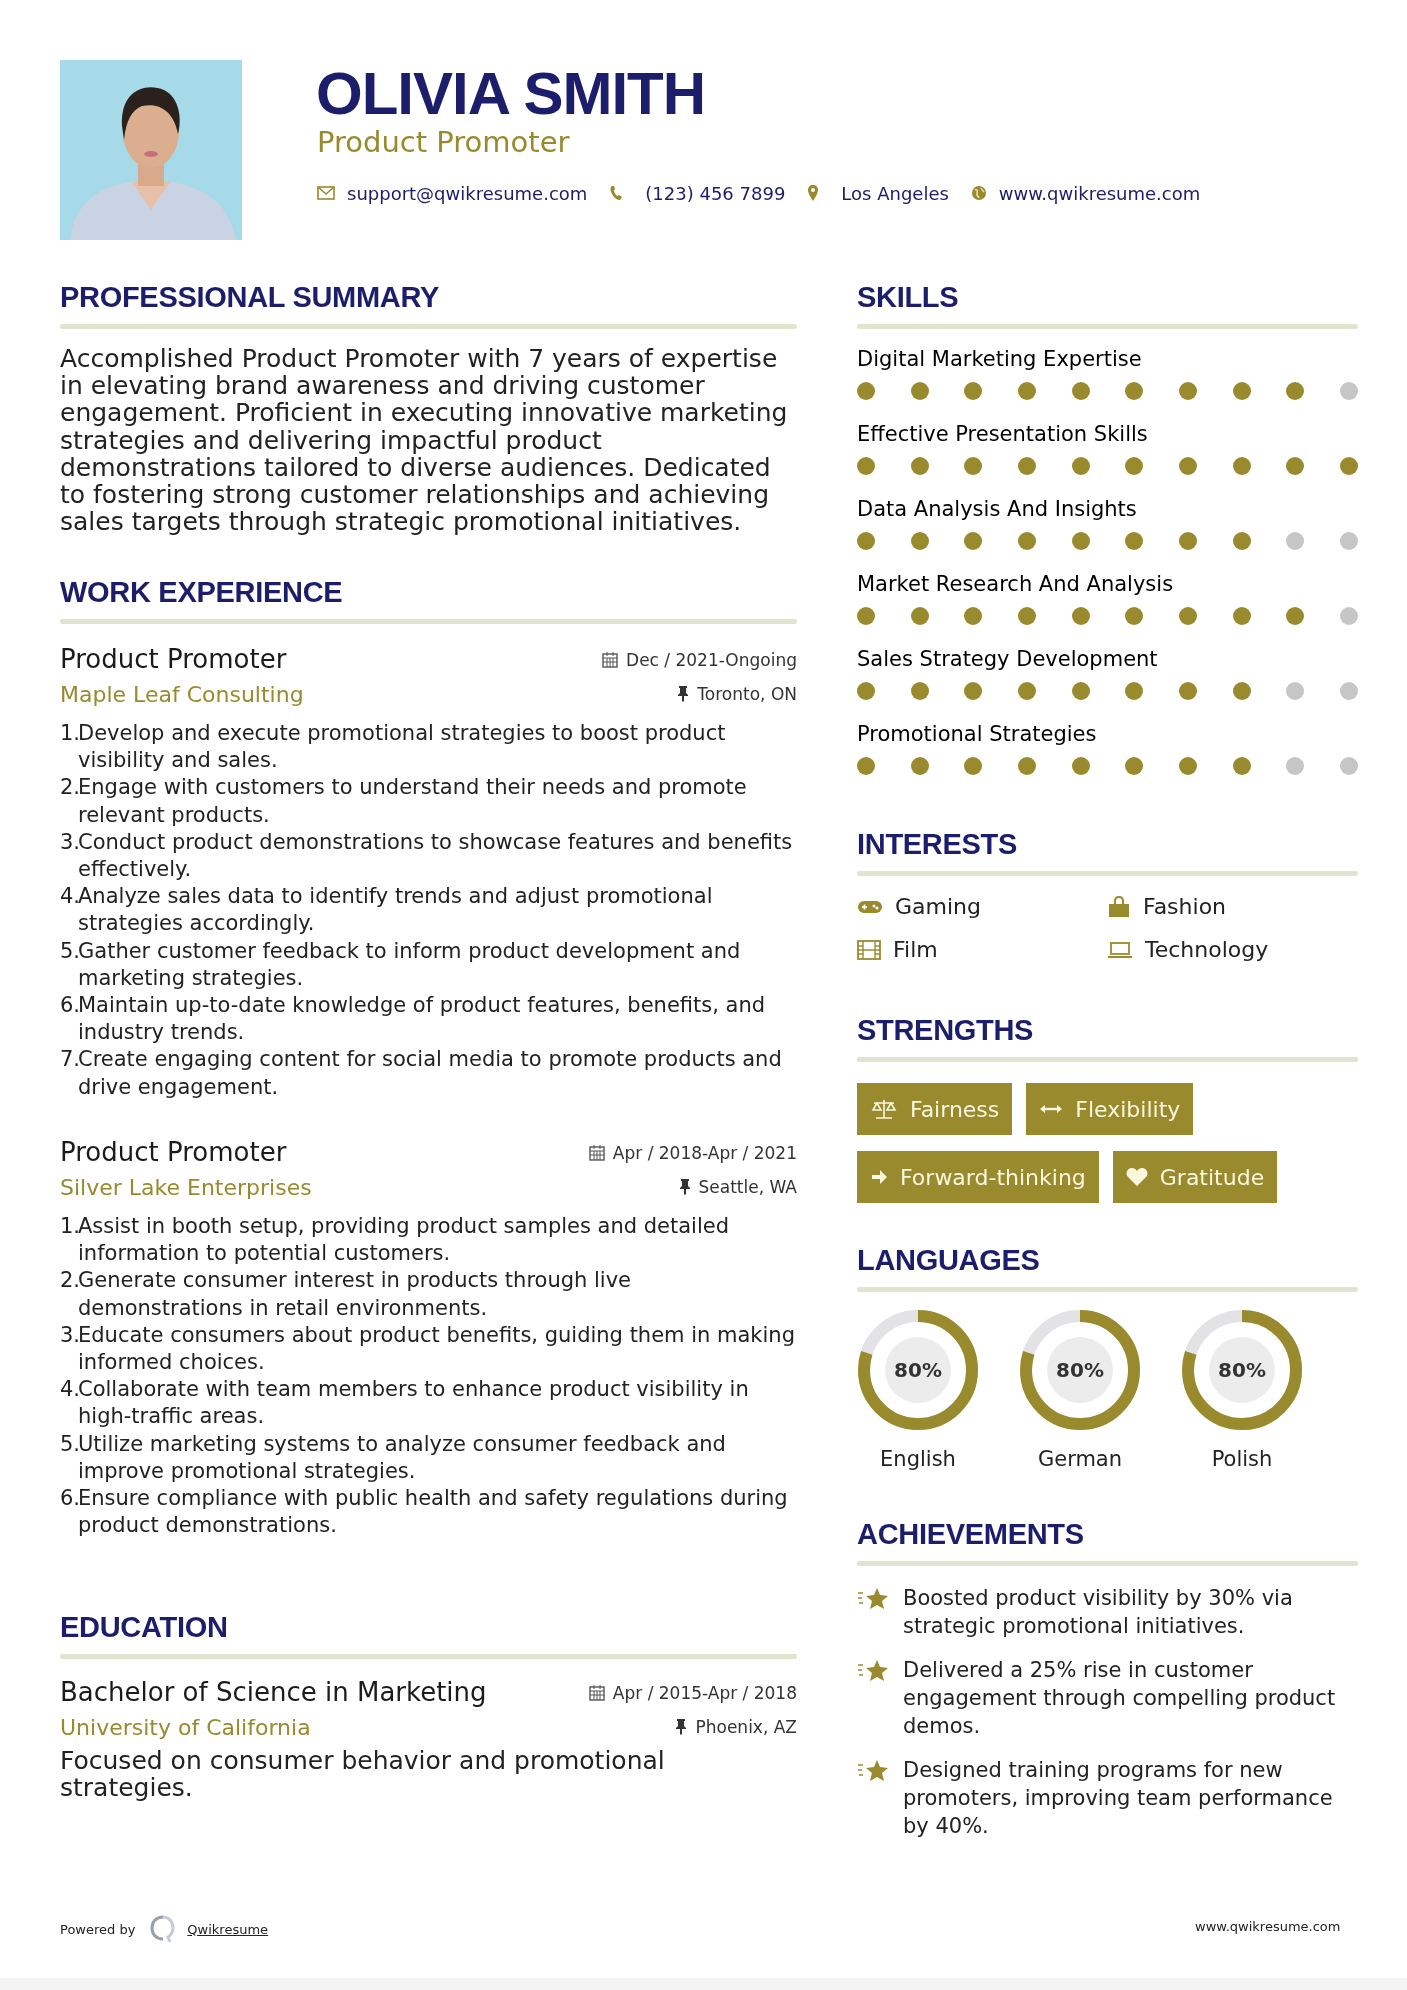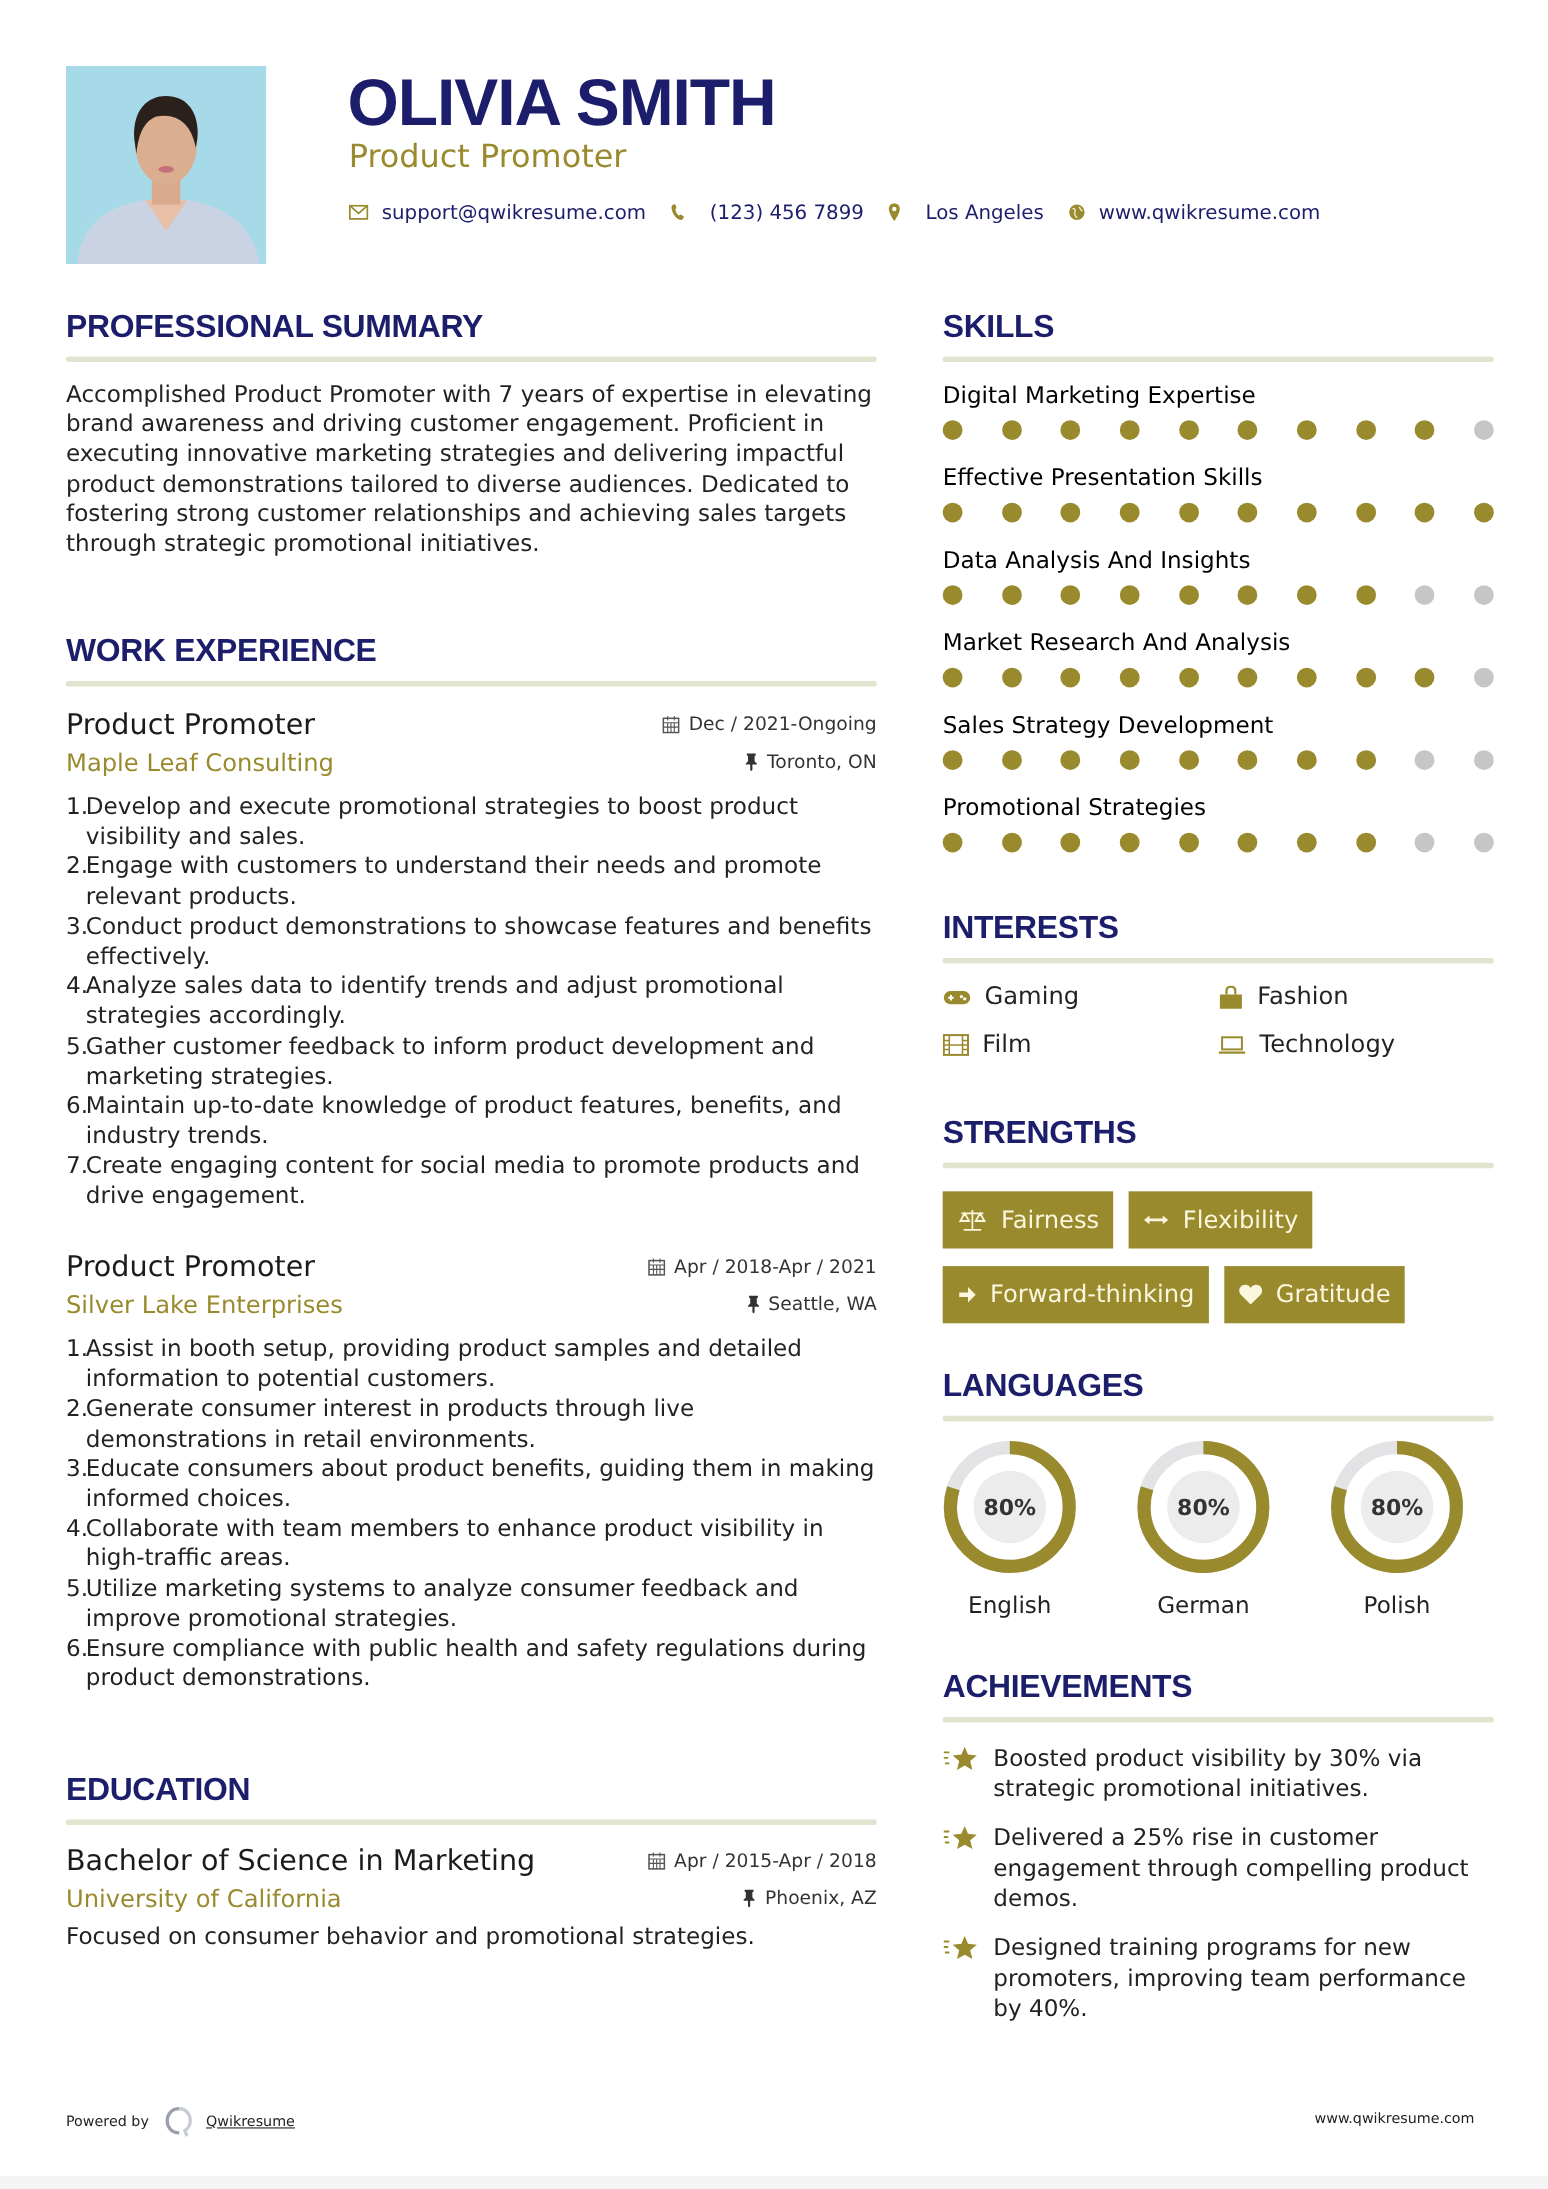--- a/index.html
+++ b/index.html
@@ -16,21 +16,21 @@
   .contacts .ci { display: flex; align-items: center; margin-right: 22px; }
   .contacts .ci svg { margin-right: 12px; }
 
   
   .sec-h { font-family: "Liberation Sans", sans-serif; font-weight: bold; font-size: 29px; color: #1c1d6b; letter-spacing: -0.3px; line-height: 34px; }
   .rule { height: 5px; background: #e3e4d0; border-radius: 2px; }
 
   .left { left: 60px; width: 737px; }
   .right { left: 857px; width: 501px; }
 
-  .para { font-size: 21px; line-height: 27.2px; color: #222; }
+  .para { font-size: 25px; line-height: 27.2px; color: #222; }
 
   .job-row { display: flex; justify-content: space-between; align-items: baseline; }
   .job-title { font-size: 26px; color: #1b1b1b; line-height: 34px; }
   .job-date, .job-loc { font-size: 17px; color: #333; display: flex; align-items: center; }
   .job-date svg, .job-loc svg { margin-right: 8px; }
   .company { font-size: 22px; color: #9a8a2e; line-height: 30px; }
 
   ol.bul { list-style: none; font-size: 21px; line-height: 27.2px; color: #222; }
   ol.bul li { display: flex; }
   ol.bul li .n { width: 18px; flex: none; }
@@ -46,21 +46,21 @@
   .int-grid { display: grid; grid-template-columns: 250px 250px; row-gap: 18px; }
   .int { display: flex; align-items: center; font-size: 22px; color: #222; }
   .int svg { margin-right: 12px; flex: none; }
 
   
   .badges { display: flex; flex-wrap: wrap; gap: 16px 14px; align-items: center; }
   .badge { display: flex; align-items: center; height: 52px; padding: 0 13px; background: #9a8a2e; color: #fbf7df; font-size: 22px; }
   .badge svg { margin-right: 12px; }
 
   
-  .langs { display: flex; gap: 54px; }
+  .langs { display: flex; gap: 40px; }
   .lang { width: 122px; display: flex; flex-direction: column; align-items: center; }
   .ring { position: relative; width: 122px; height: 122px; }
   .ring svg { position: absolute; left: 0; top: 0; }
   .ring .pct { position: absolute; left: 0; top: 0; width: 122px; height: 122px; display: flex; align-items: center; justify-content: center; font-size: 20px; font-weight: bold; color: #333; }
   .lang-name { margin-top: 16px; font-size: 21px; color: #222; }
 
   
   .ach { display: flex; margin-bottom: 16px; }
   .ach svg { flex: none; margin-right: 12px; margin-top: 2px; }
   .ach .t { font-size: 21px; line-height: 28px; color: #222; }

